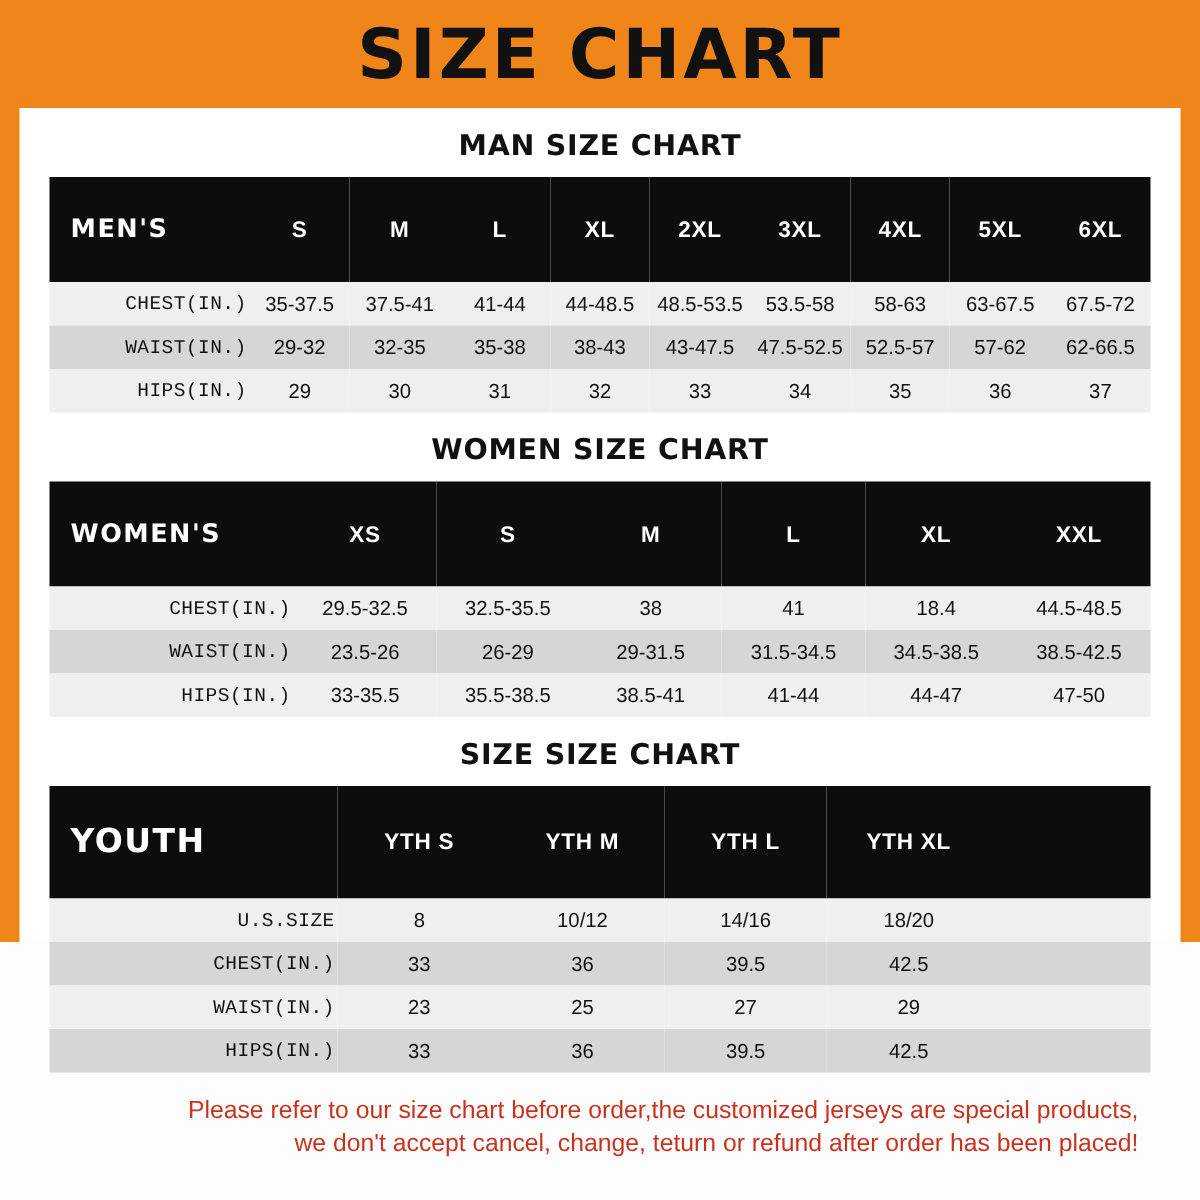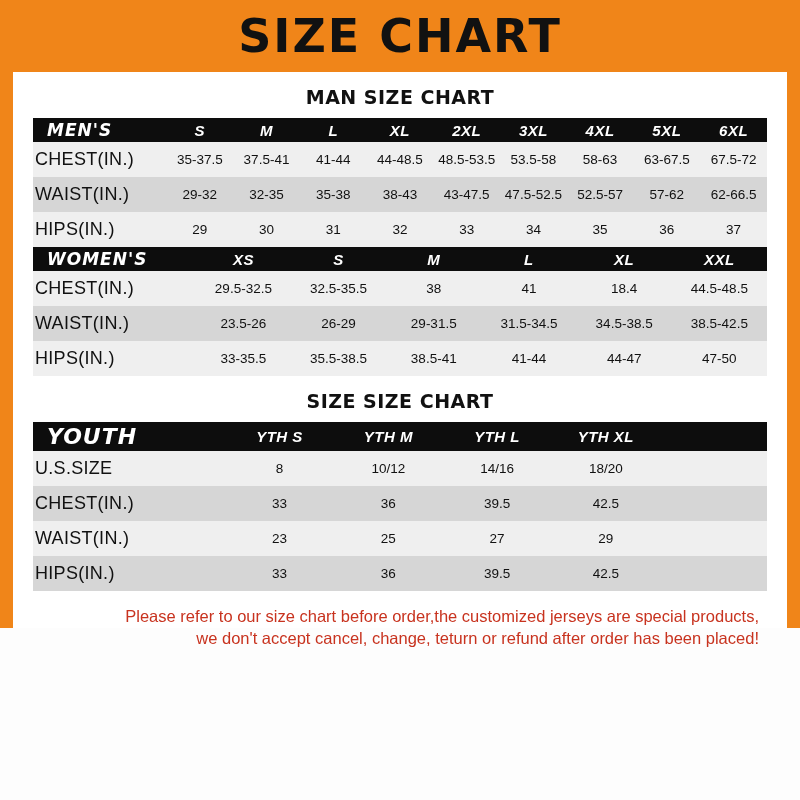--- a/index.html
+++ b/index.html
@@ -60,46 +60,46 @@
   table.size-table th,
   table.size-table td {
     text-align: center;
     font-family: "Liberation Sans", sans-serif;
   }
   .hdr-row {
     background: #0d0d0d;
     color: #ffffff;
   }
   .hdr-row th {
-    padding: 2px 2px;
+    padding: 25px 2px;
     font-size: 14px;
     font-weight: bold;
     letter-spacing: 0.5px;
-    font-style: italic;
   }
   .hdr-row th.label-col {
     text-align: left;
     padding-left: 14px;
     font-size: 17px;
     font-family: "DejaVu Sans", sans-serif;
     letter-spacing: 1px;
   }
   .men .hdr-row th.label-col { font-size: 17px; }
   .women .hdr-row th.label-col { font-size: 17px; }
   .youth .hdr-row th.label-col { font-size: 22px; }
   .hdr-row th.size-col { font-size: 15px; }
   tbody tr td {
     padding: 7px 2px;
     font-size: 13.5px;
     color: #111;
   }
   tbody tr td.label-col {
-    text-align: left;
-    font-size: 18px;
+    text-align: right;
+    font-size: 13px;
     letter-spacing: 0.3px;
+    font-family: Liberation Mono, monospace;
   }
   tbody tr.light { background: #efefef; }
   tbody tr.dark { background: #d6d6d6; }
   .footer-note {
     margin-top: 14px;
     padding: 0 8px;
     text-align: right;
     color: #c8331f;
     font-size: 16.5px;
     line-height: 1.35;
@@ -167,20 +167,21 @@
           <td>32</td>
           <td>33</td>
           <td>34</td>
           <td>35</td>
           <td>36</td>
           <td>37</td>
         </tr>
       </tbody>
     </table>
 
+    <div class="section-title">WOMEN SIZE CHART</div>
     <table class="size-table women">
       <thead>
         <tr class="hdr-row">
           <th class="label-col" style="width:20%">WOMEN'S</th>
           <th class="size-col">XS</th>
           <th class="size-col">S</th>
           <th class="size-col">M</th>
           <th class="size-col">L</th>
           <th class="size-col">XL</th>
           <th class="size-col">XXL</th>

